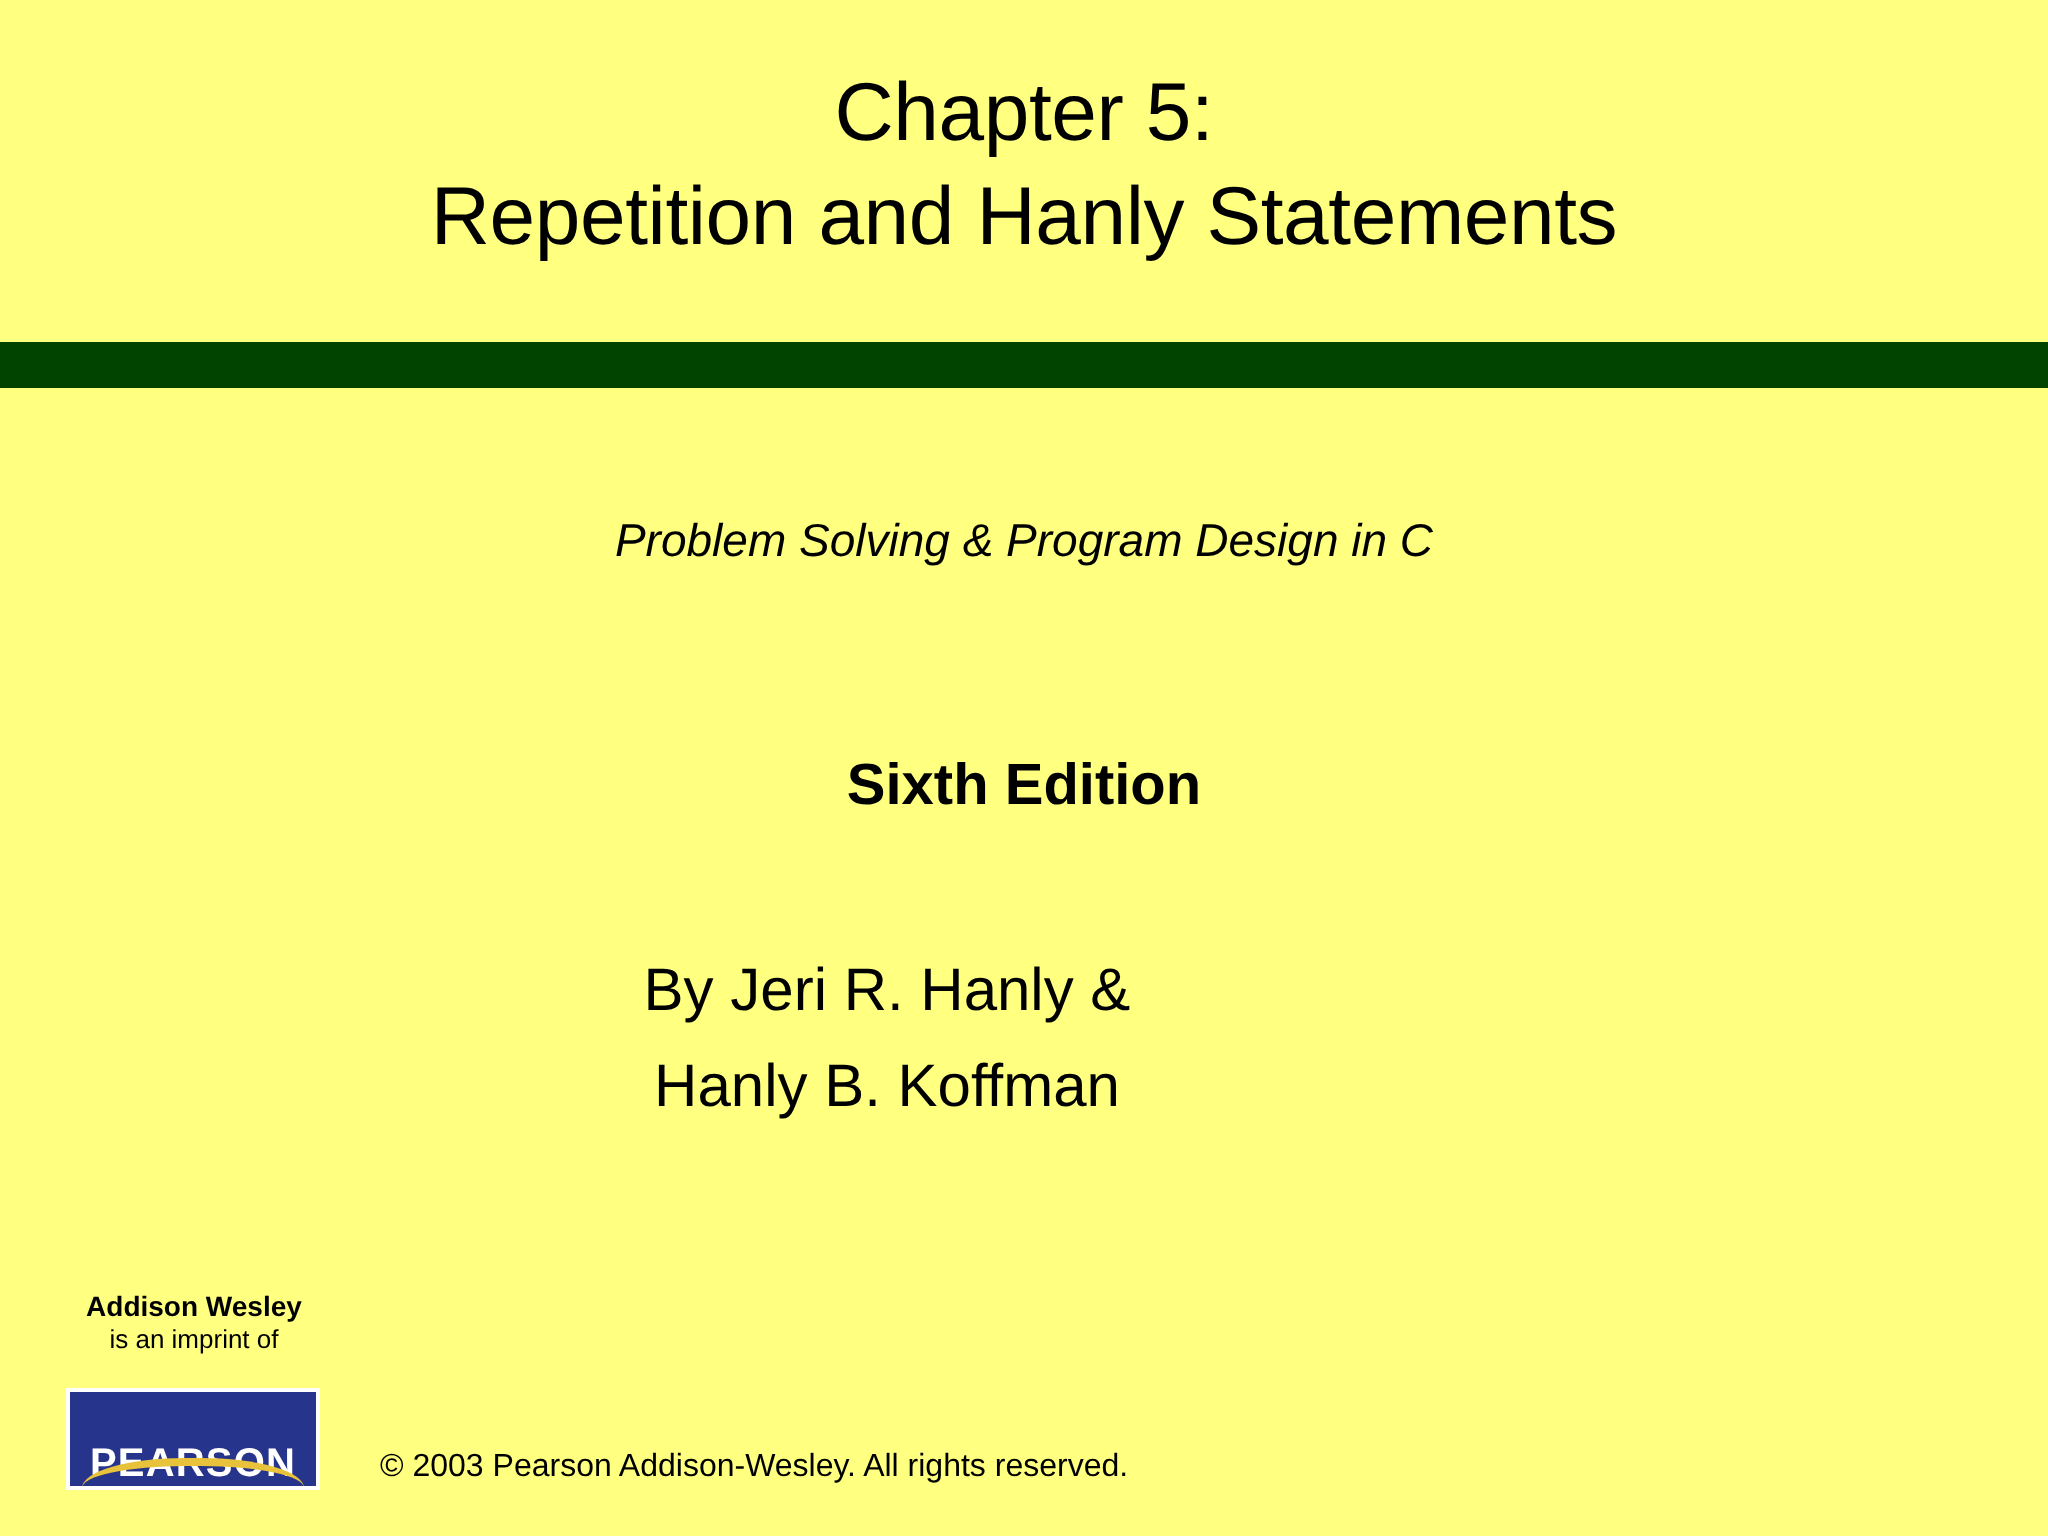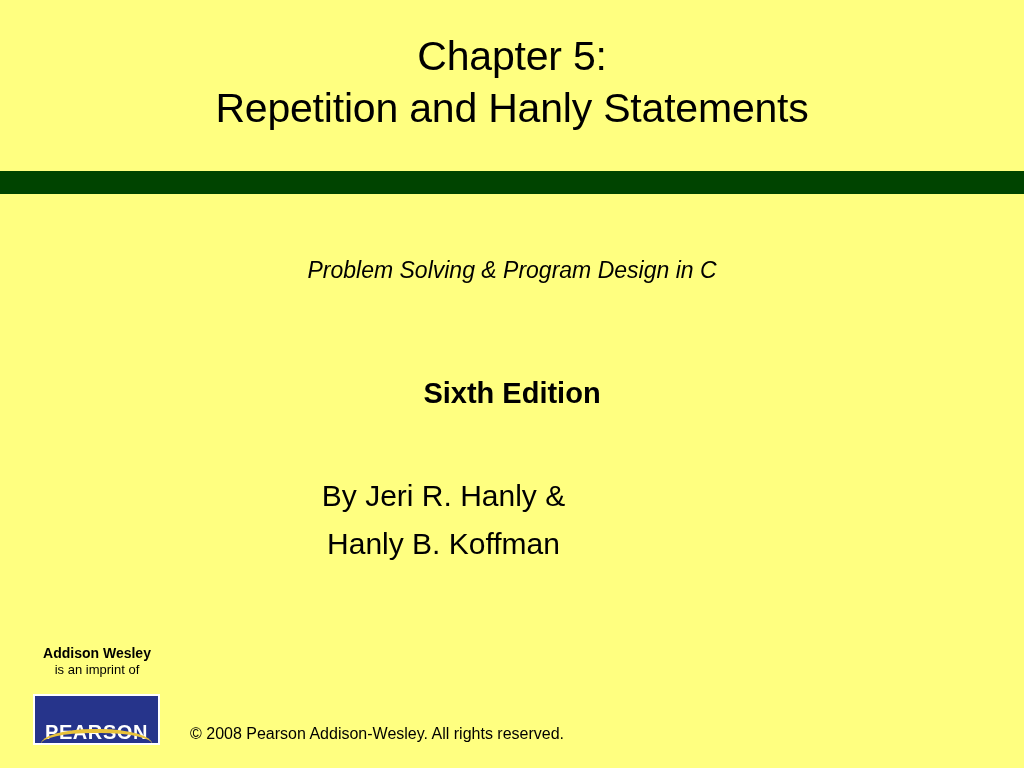--- a/index.html
+++ b/index.html
@@ -179,15 +179,15 @@
   <div class="imprint">
     <div class="imprint-name">Addison Wesley</div>
     <div class="imprint-sub">is an imprint of</div>
   </div>
 
   <div class="pearson-logo">
     <div class="pearson-wordmark">PEARSON</div>
     <div class="pearson-arc"></div>
   </div>
 
-  <div class="copyright">© 2008 Pearson Addison-Wesley. All rights reserved.</div>
+  <div class="copyright">© 2003 Pearson Addison-Wesley. All rights reserved.</div>
 
 </div>
 
 </body></html>

